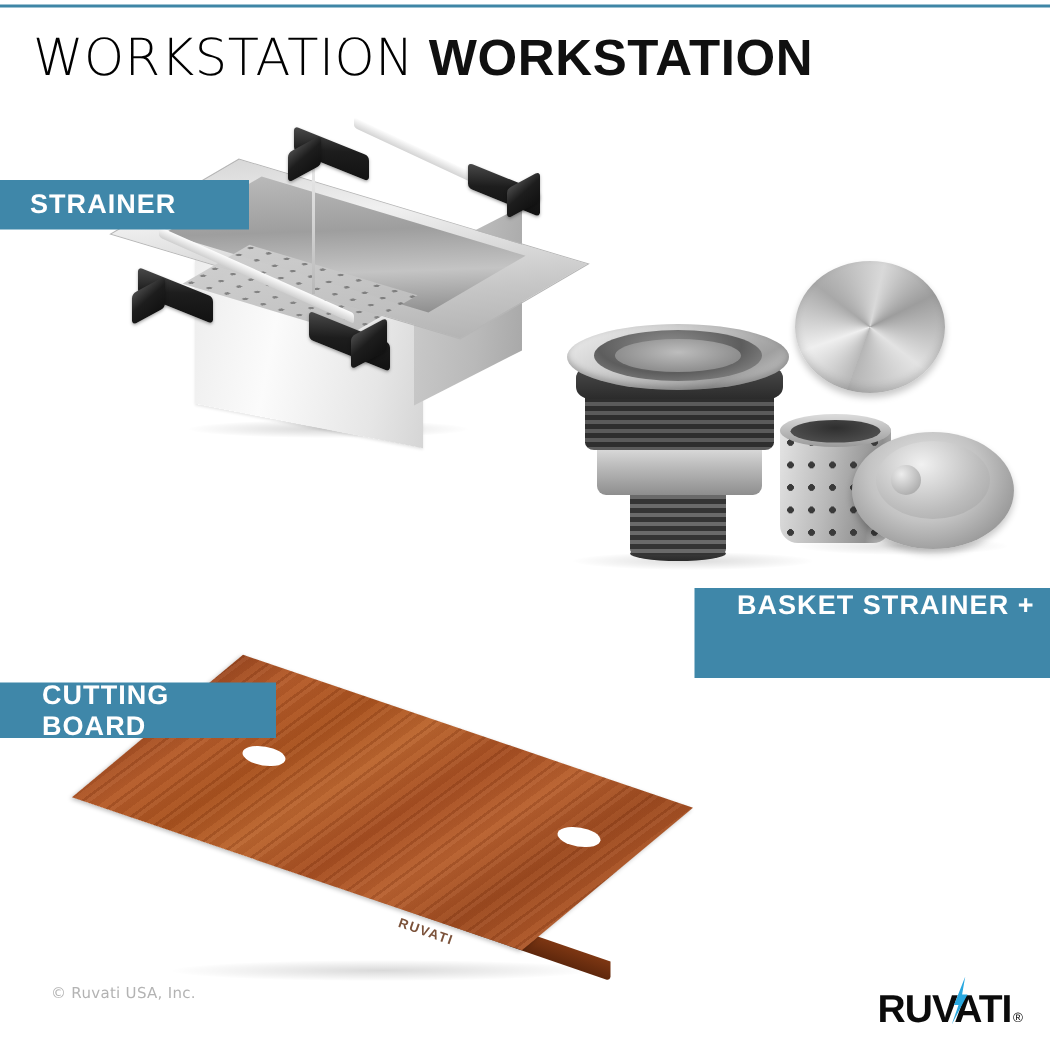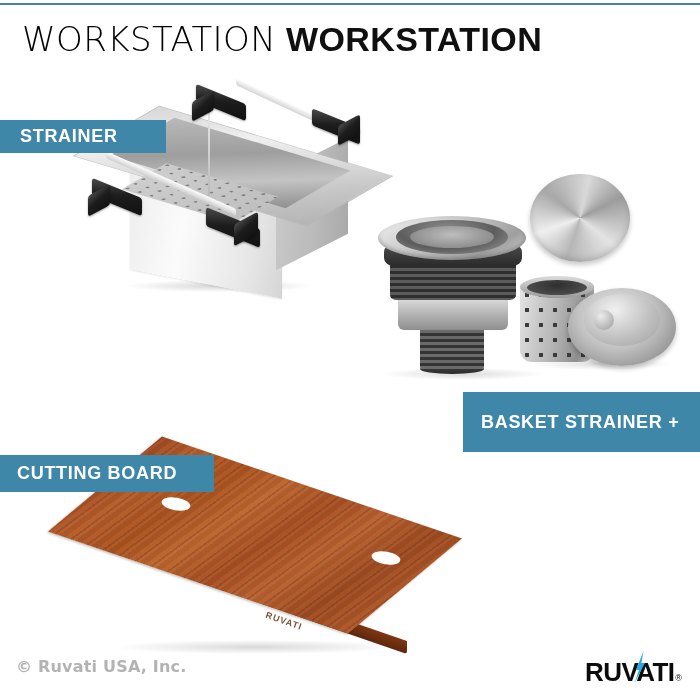--- a/index.html
+++ b/index.html
@@ -14,22 +14,22 @@
   .heading span{font-size:34px;letter-spacing:.4px;vertical-align:baseline;}
   .h-thin{color:#000000;font-weight:300;font-family:"DejaVu Sans",sans-serif;font-stretch:condensed;}
   .h-bold{color:#101010;font-weight:bold;}
 
   
   .banner{position:absolute;background:#3f87a9;color:#fff;font-weight:bold;
           letter-spacing:.7px;display:flex;align-items:center;box-sizing:border-box;}
   .banner .b-line{display:block;}
   #banner-colander{left:0;top:120px;width:166px;height:33px;padding-left:20px;font-size:18px;}
   #banner-basket{left:463px;top:392px;width:237px;height:60px;padding-left:18px;font-size:18px;
-                 line-height:22px;flex-direction:column;justify-content:center;align-items:flex-start;}
-  #banner-cutting{left:0;top:455px;width:214px;height:37px;padding-left:17px;font-size:18px;}
+                 line-height:22px;justify-content:center;align-items:flex-start;}
+  #banner-cutting{left:0;top:455px;width:184px;height:37px;padding-left:28px;font-size:18px;}
 
   
   #colander{position:absolute;left:86px;top:84px;width:290px;height:220px;}
   #colander .box-front{position:absolute;left:44px;top:104px;width:152px;height:96px;
        background:linear-gradient(100deg,#ededed 0%,#fbfbfb 35%,#e6e6e6 78%,#d5d5d5 100%);
        transform:skewY(11deg);box-shadow:0 1px 2px rgba(0,0,0,.10);}
   #colander .box-side{position:absolute;left:190px;top:72px;width:72px;height:96px;
        background:linear-gradient(95deg,#c9c9c9,#b9b9b9 60%,#a9a9a9);
        transform:skewY(-27deg);}
   #colander .box-top{position:absolute;left:30px;top:22px;width:232px;height:118px;
@@ -131,22 +131,22 @@
   #board .notch-l{position:absolute;left:58px;top:54px;width:26px;height:20px;border-radius:50%;
        background:#ffffff;transform:matrix(1,.34,-.60,.50,0,0);}
   #board .notch-r{position:absolute;left:268px;top:108px;width:26px;height:20px;border-radius:50%;
        background:#ffffff;transform:matrix(1,.34,-.60,.50,0,0);}
   #board .brand{position:absolute;left:160px;top:176px;font-size:9px;font-weight:bold;
        letter-spacing:1px;color:#5b2709;opacity:.8;transform:rotate(19deg);}
   #board .bd-shadow{position:absolute;left:10px;top:200px;width:280px;height:14px;border-radius:50%;
        background:radial-gradient(ellipse,rgba(0,0,0,.15),transparent 72%);transform:skewX(-22deg);}
 
   
-  .copyright{position:absolute;left:16px;top:657px;font-size:16px;color:#b3b3b3;
-             font-family:"DejaVu Sans",sans-serif;font-weight:700;letter-spacing:.2px;}
+  .copyright{position:absolute;left:34px;top:657px;font-size:10px;color:#b3b3b3;
+             font-family:"DejaVu Sans",sans-serif;font-weight:400;letter-spacing:.2px;}
   #logo{position:absolute;right:18px;top:655px;display:flex;align-items:flex-end;height:30px;}
   #logo .logo-text{font-size:26px;font-weight:bold;color:#0b0b0b;letter-spacing:-.6px;
                    line-height:26px;position:relative;}
   #logo .logo-reg{font-size:9px;color:#0b0b0b;margin-left:1px;margin-bottom:2px;}
   #logo .logo-swoosh{position:absolute;left:49px;top:-4px;width:13px;height:32px;pointer-events:none;}
 </style>
 </head>
 <body>
 
 <div id="page">

